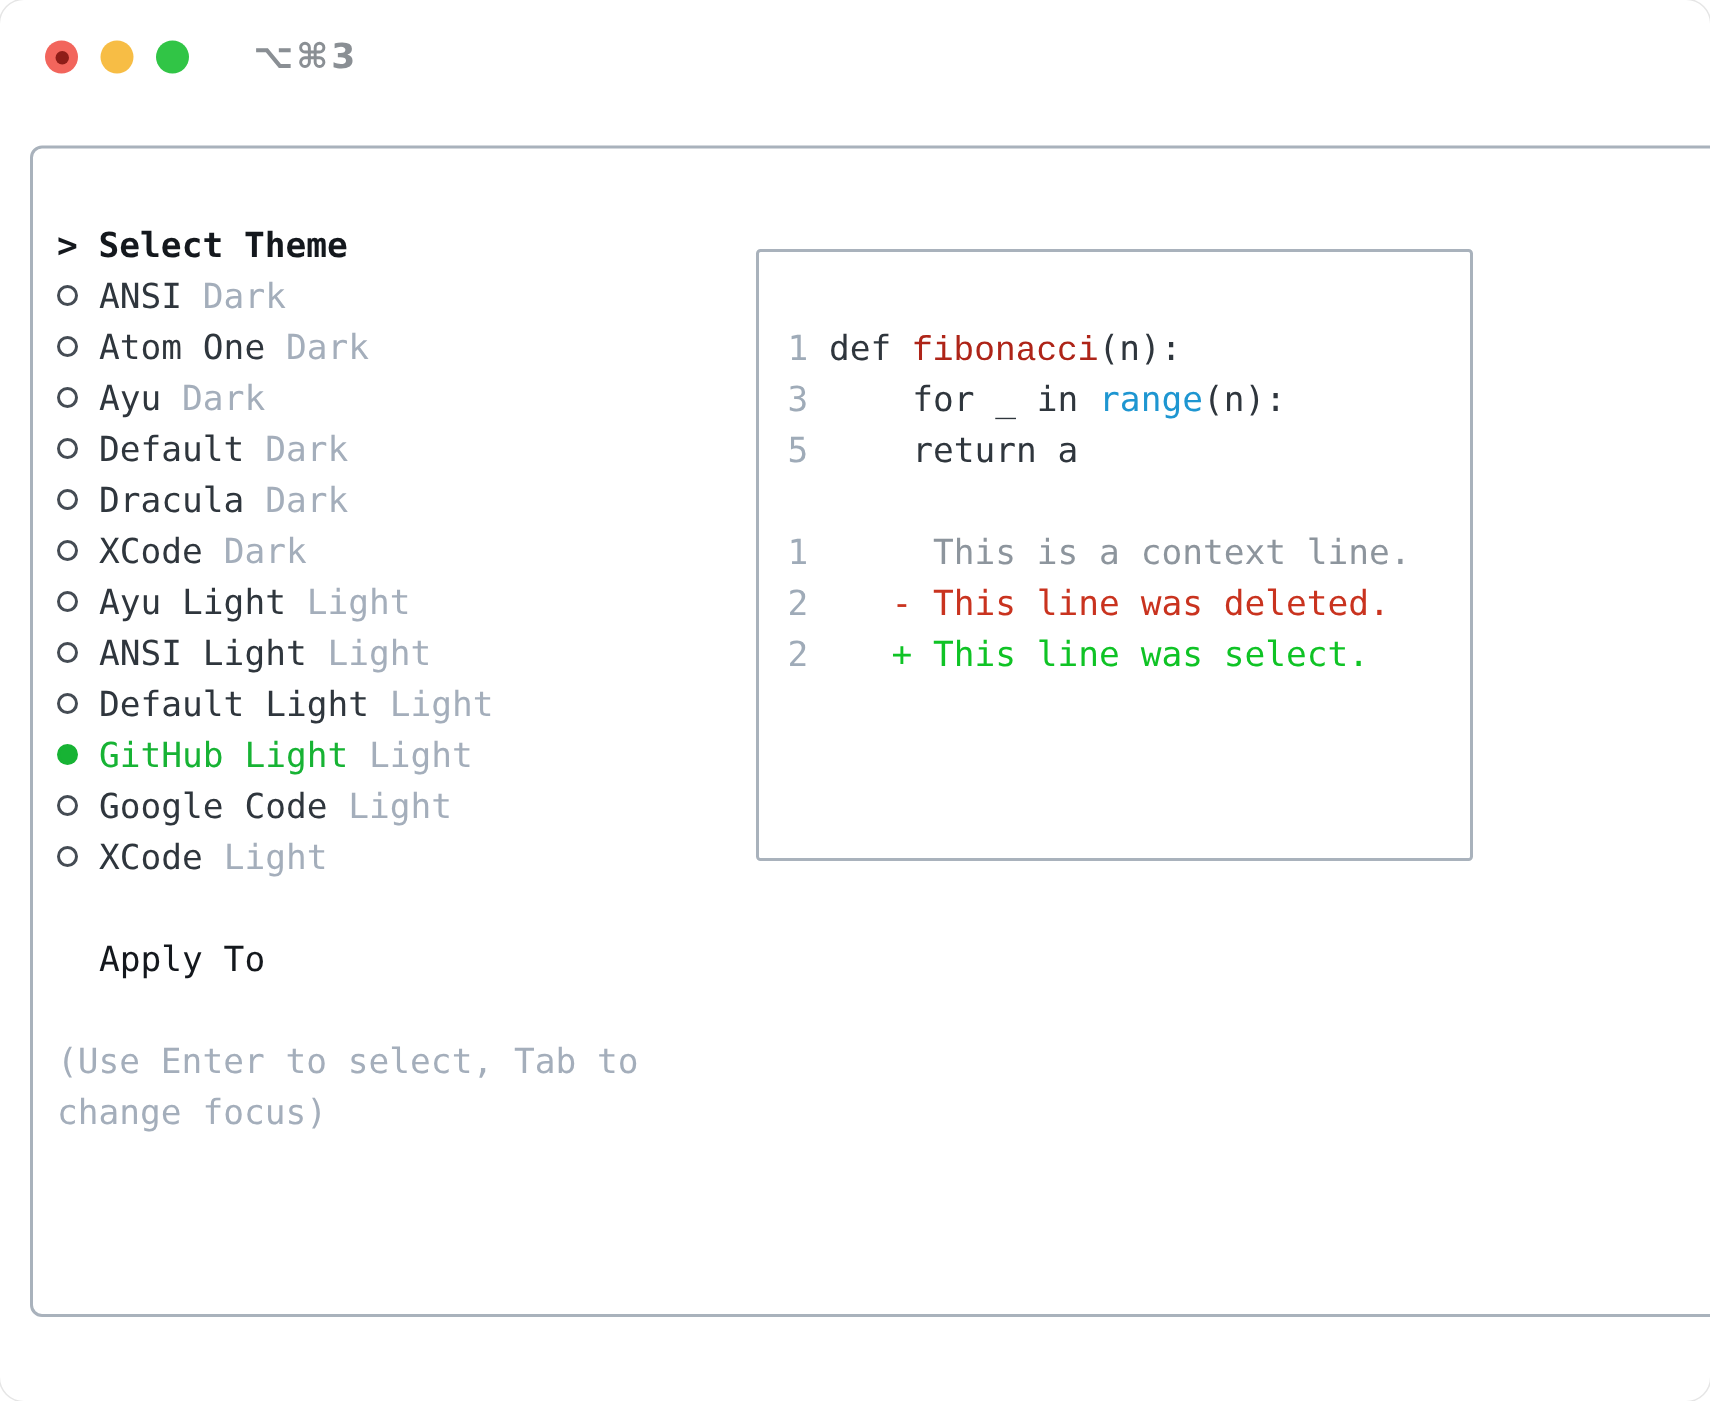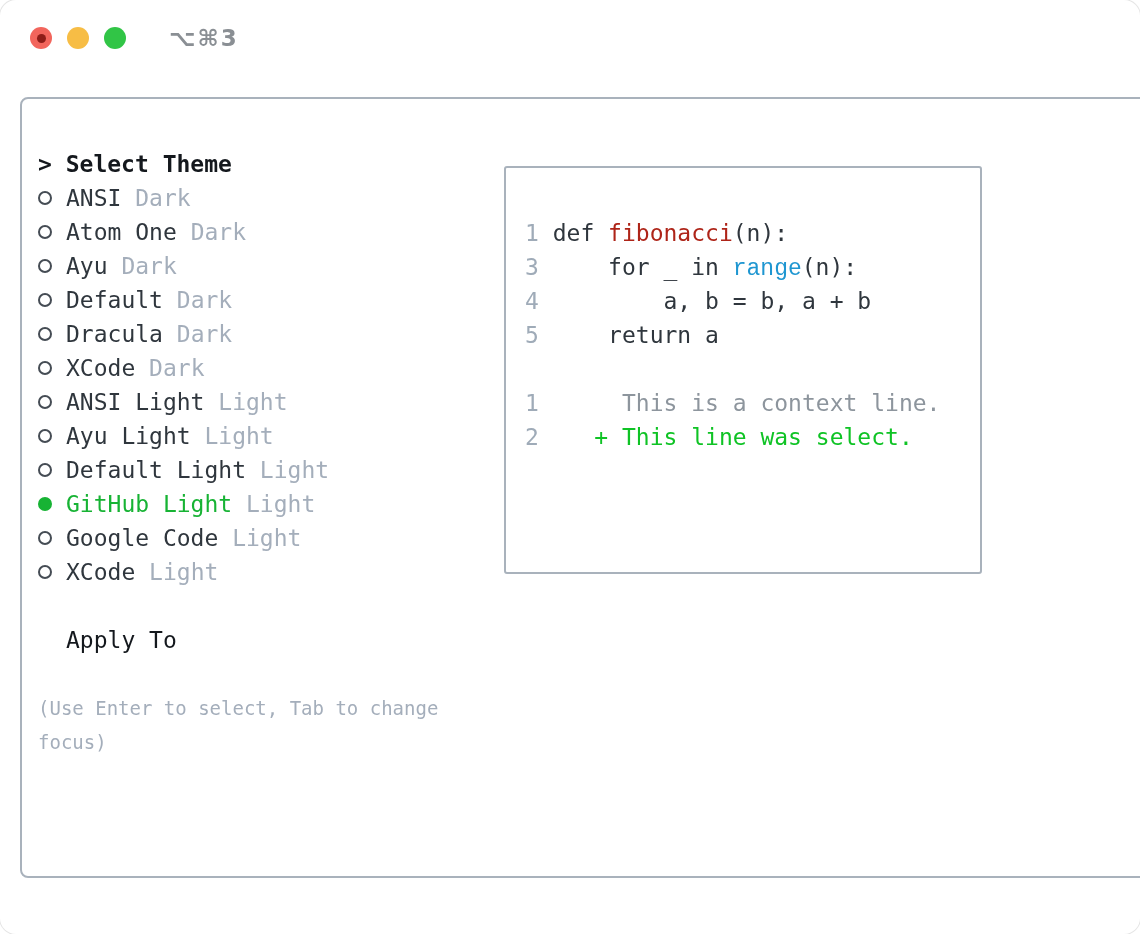--- a/index.html
+++ b/index.html
@@ -33,21 +33,21 @@
   .blank { height:34px; }
   .circle { display:inline-block; width:14px; height:14px; border:2px solid var(--circle);
             border-radius:50%; margin-right:14px; vertical-align:middle; position:relative; top:-2px;
             background:transparent; }
   .circle.filled { background:var(--selected); border-color:var(--selected); }
   .item { cursor:default; }
   .item .name { color:var(--fg); }
   .item.selected .name { color:var(--selected); }
   .item .tag { color:var(--muted); margin-left:1ch; }
   .apply-header { color:var(--header); margin-left:28px; }
-  .hint { width:422px; font-size:19px; line-height:34px; color:var(--muted); white-space:normal; }
+  .hint { width:422px; font-size:23px; line-height:34px; color:var(--muted); white-space:normal; }
   
   .preview-header { font-weight:bold; color:var(--header); }
   .preview-box { margin-top:19px; width:478px; height:408px; border:2px solid var(--border);
                  border-radius:3px; padding:48px 0 0 19px; overflow:hidden; background:#fff; }
   .pline { height:34px; line-height:34px; white-space:pre; font-size:23px; color:var(--fg); }
   .lnum { color:var(--lnum); }
 </style>
 </head>
 <body>
 
@@ -66,41 +66,41 @@
 
     <div class="col-left">
       <div class="row header-row"><span class="caret">&gt;</span><span>Select Theme</span></div>
       <div id="theme-items">
           <div class="row item"><span class="circle"></span><span class="name">ANSI</span><span class="tag">Dark</span></div>
           <div class="row item"><span class="circle"></span><span class="name">Atom One</span><span class="tag">Dark</span></div>
           <div class="row item"><span class="circle"></span><span class="name">Ayu</span><span class="tag">Dark</span></div>
           <div class="row item"><span class="circle"></span><span class="name">Default</span><span class="tag">Dark</span></div>
           <div class="row item"><span class="circle"></span><span class="name">Dracula</span><span class="tag">Dark</span></div>
           <div class="row item"><span class="circle"></span><span class="name">XCode</span><span class="tag">Dark</span></div>
+          <div class="row item"><span class="circle"></span><span class="name">Ayu Light</span><span class="tag">Light</span></div>
           <div class="row item"><span class="circle"></span><span class="name">ANSI Light</span><span class="tag">Light</span></div>
-          <div class="row item"><span class="circle"></span><span class="name">Ayu Light</span><span class="tag">Light</span></div>
           <div class="row item"><span class="circle"></span><span class="name">Default Light</span><span class="tag">Light</span></div>
           <div class="row item selected"><span class="circle filled"></span><span class="name">GitHub Light</span><span class="tag">Light</span></div>
           <div class="row item"><span class="circle"></span><span class="name">Google Code</span><span class="tag">Light</span></div>
           <div class="row item"><span class="circle"></span><span class="name">XCode</span><span class="tag">Light</span></div>
         </div>
       <div class="row blank"></div>
       <div class="row apply-header">Apply To</div>
       <div class="row blank"></div>
       <div class="hint">(Use Enter to select, Tab to change focus)</div>
     </div>
 
     <div class="col-right">
       <div class="preview-box">
         <div id="preview-lines">
-            <div class="pline"><span class="lnum">1</span> <span style="color: var(--fg);">def </span><span style="color: var(--func);">fibonacci</span><span style="color: var(--fg);">(n):</span></div>
-            <div class="pline"><span class="lnum">3</span> <span style="color: var(--fg);">    for _ in </span><span style="color: var(--call); font-family: Liberation Mono, monospace;">range</span><span style="color: var(--fg);">(n):</span></div>
-            <div class="pline"><span class="lnum">4</span> <span style="color: var(--fg);">        a, b = b, a + b</span></div>
+            <div class="pline"><span class="lnum">1</span> <span style="color: var(--fg);">def </span><span style="color: var(--func); font-family: Liberation Mono, monospace;">fibonacci</span><span style="color: var(--fg);">(n):</span></div>
+            <div class="pline"><span class="lnum">3</span> <span style="color: var(--fg);">    for _ in </span><span style="color: var(--call);">range</span><span style="color: var(--fg);">(n):</span></div>
             <div class="pline"><span class="lnum">5</span> <span style="color: var(--fg);">    return a</span></div>
             <div class="pline"></div>
             <div class="pline"><span class="lnum">1</span> <span style="color: var(--ctx);">     This is a context line.</span></div>
+            <div class="pline"><span class="lnum">2</span> <span style="color: var(--del);">   - This line was deleted.</span></div>
             <div class="pline"><span class="lnum">2</span> <span style="color: var(--add);">   + This line was select.</span></div>
           </div>
       </div>
     </div>
 
   </div>
 </div>
 
 </body></html>

